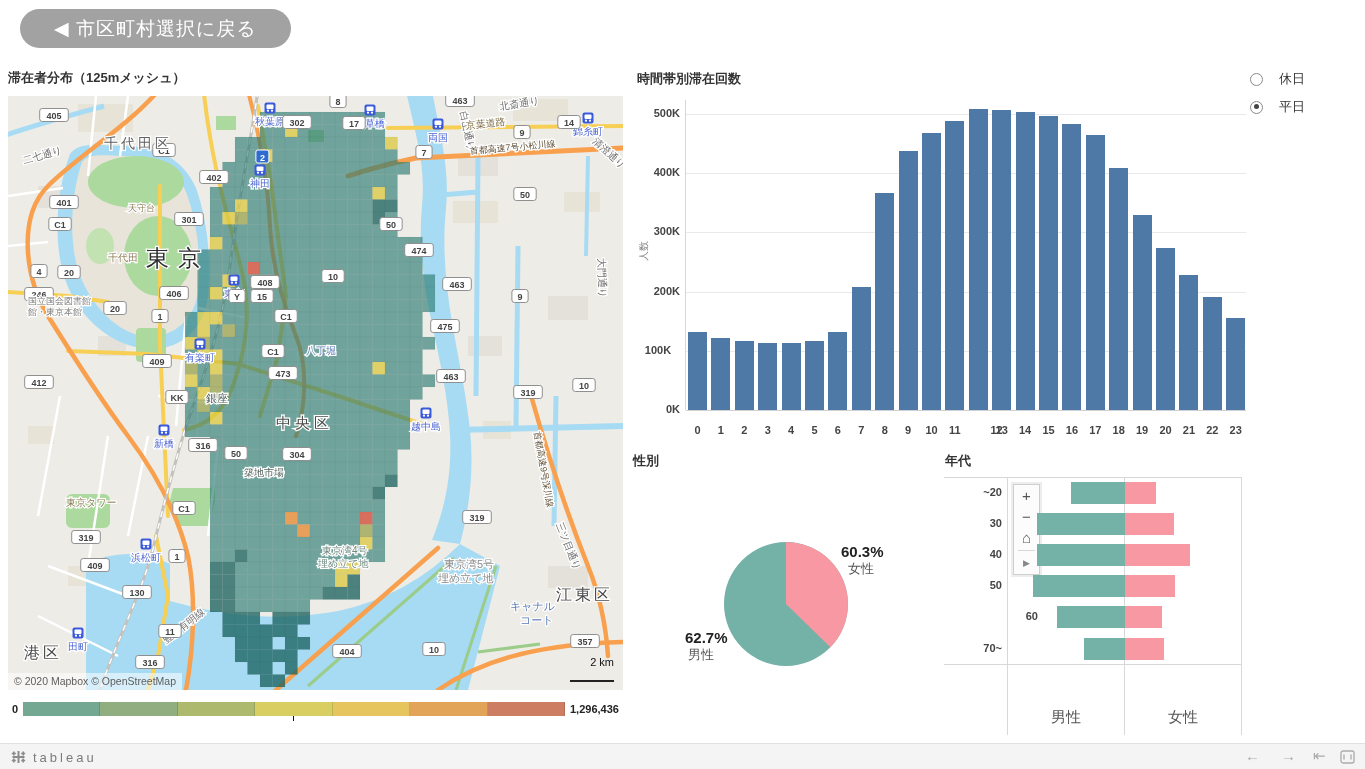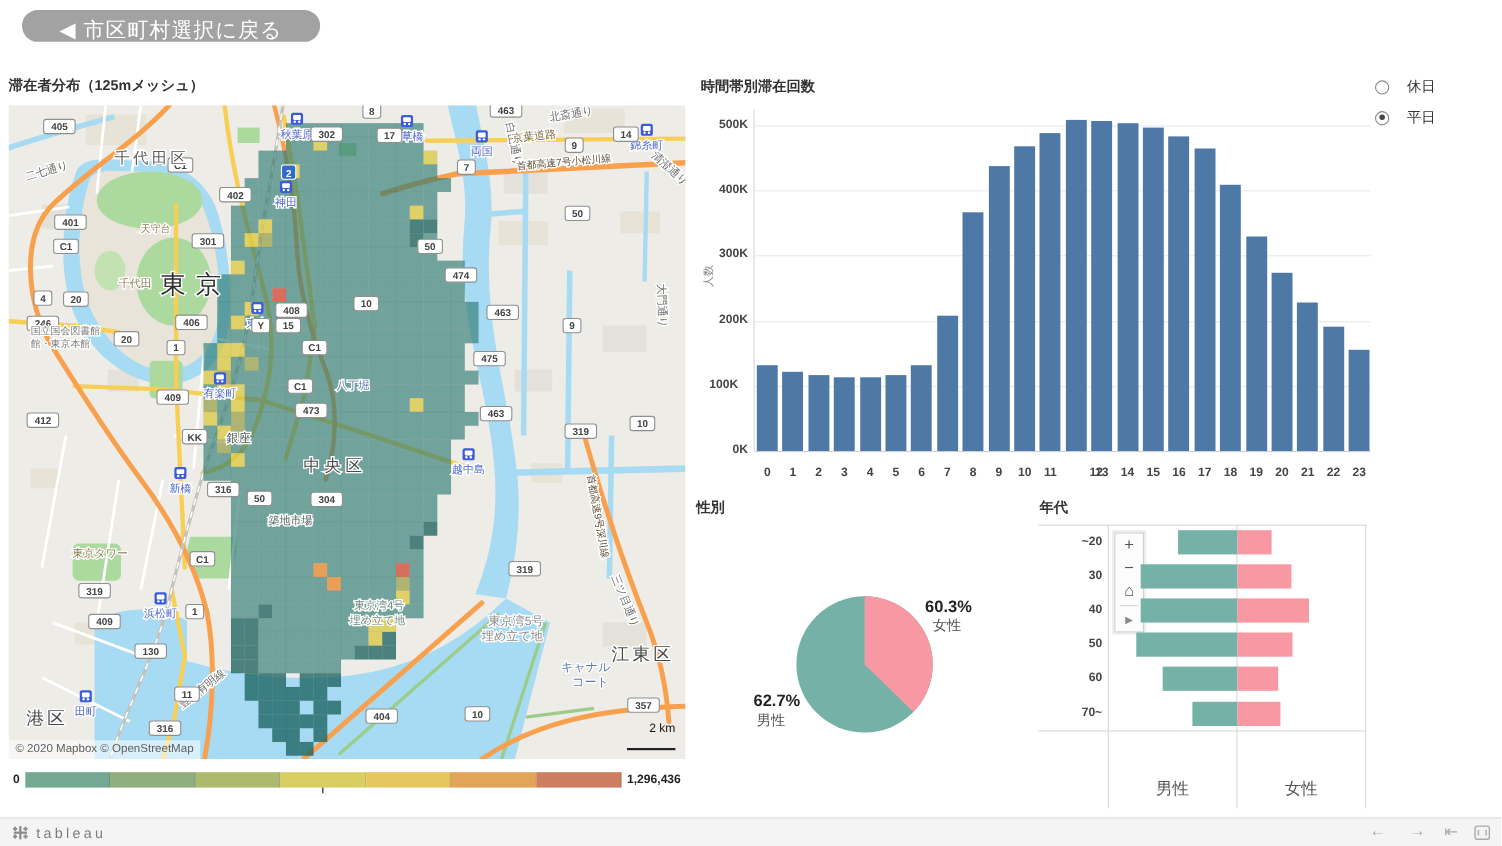--- a/index.html
+++ b/index.html
@@ -1,19 +1,19 @@
 <!DOCTYPE html>
 <html><head>
 <meta charset="utf-8">
 <style>
   html,body{margin:0;padding:0;background:#fff;font-family:"Liberation Sans","DejaVu Sans",sans-serif;}
   #dashboard{position:relative;width:1365px;height:769px;background:#fff;overflow:hidden;}
   .abs{position:absolute;}
   
-  #back-btn{position:absolute;left:20px;top:9px;height:29px;padding:0 34px;background:#a2a2a2;border:none;border-radius:21px;
+  #back-btn{position:absolute;left:20px;top:9px;height:39px;padding:0 34px;background:#a2a2a2;border:none;border-radius:21px;
     color:#fff;font-size:19px;line-height:39px;letter-spacing:1px;cursor:pointer;font-family:inherit;}
   
   .panel-title{position:absolute;font-size:13px;font-weight:bold;color:#333;}
   
   #map-wrap{position:absolute;left:8px;top:96px;width:615px;height:594px;background:#eeece7;}
   #map-attrib{position:absolute;left:0;top:577px;height:17px;padding:0 6px;background:rgba(255,255,255,0.55);
     font-size:10.5px;color:#5f5f5f;line-height:17px;}
   #map-scale{position:absolute;left:562px;top:560px;width:44px;text-align:right;font-size:11px;color:#111;
     border-bottom:2px solid #222;padding-bottom:12px;}
   
@@ -1158,19 +1158,19 @@
     <div class="bar" style="left: 1124.5px; top: 481.6px; width: 31px; height: 22px; background: rgb(248, 152, 162);"></div>
     <div class="agecat" style="left: 968px; top: 516.8px;">30</div>
     <div class="bar" style="left: 1036.5px; top: 512.8px; width: 88px; height: 22px; background: rgb(116, 177, 167);"></div>
     <div class="bar" style="left: 1124.5px; top: 512.8px; width: 49px; height: 22px; background: rgb(248, 152, 162);"></div>
     <div class="agecat" style="left: 968px; top: 548px;">40</div>
     <div class="bar" style="left: 1036.5px; top: 544px; width: 88px; height: 22px; background: rgb(116, 177, 167);"></div>
     <div class="bar" style="left: 1124.5px; top: 544px; width: 65px; height: 22px; background: rgb(248, 152, 162);"></div>
     <div class="agecat" style="left: 968px; top: 579.2px;">50</div>
     <div class="bar" style="left: 1032.5px; top: 575.2px; width: 92px; height: 22px; background: rgb(116, 177, 167);"></div>
     <div class="bar" style="left: 1124.5px; top: 575.2px; width: 50px; height: 22px; background: rgb(248, 152, 162);"></div>
-    <div class="agecat" style="left: 968px; top: 610.4px;">60</div>
+    <div class="agecat" style="left: 1004px; top: 610.4px;">60</div>
     <div class="bar" style="left: 1056.5px; top: 606.4px; width: 68px; height: 22px; background: rgb(116, 177, 167);"></div>
     <div class="bar" style="left: 1124.5px; top: 606.4px; width: 37px; height: 22px; background: rgb(248, 152, 162);"></div>
     <div class="agecat" style="left: 968px; top: 641.6px;">70~</div>
     <div class="bar" style="left: 1083.5px; top: 637.6px; width: 41px; height: 22px; background: rgb(116, 177, 167);"></div>
     <div class="bar" style="left: 1124.5px; top: 637.6px; width: 39px; height: 22px; background: rgb(248, 152, 162);"></div>
   </div>
 
 </body></html>

